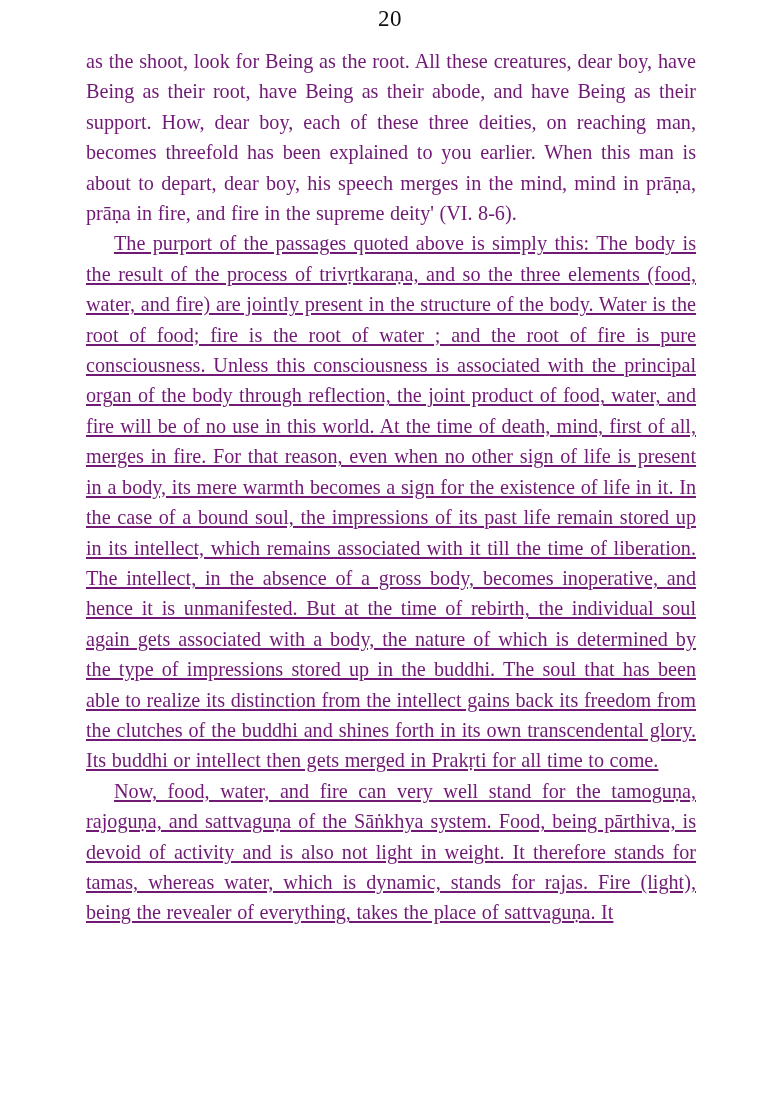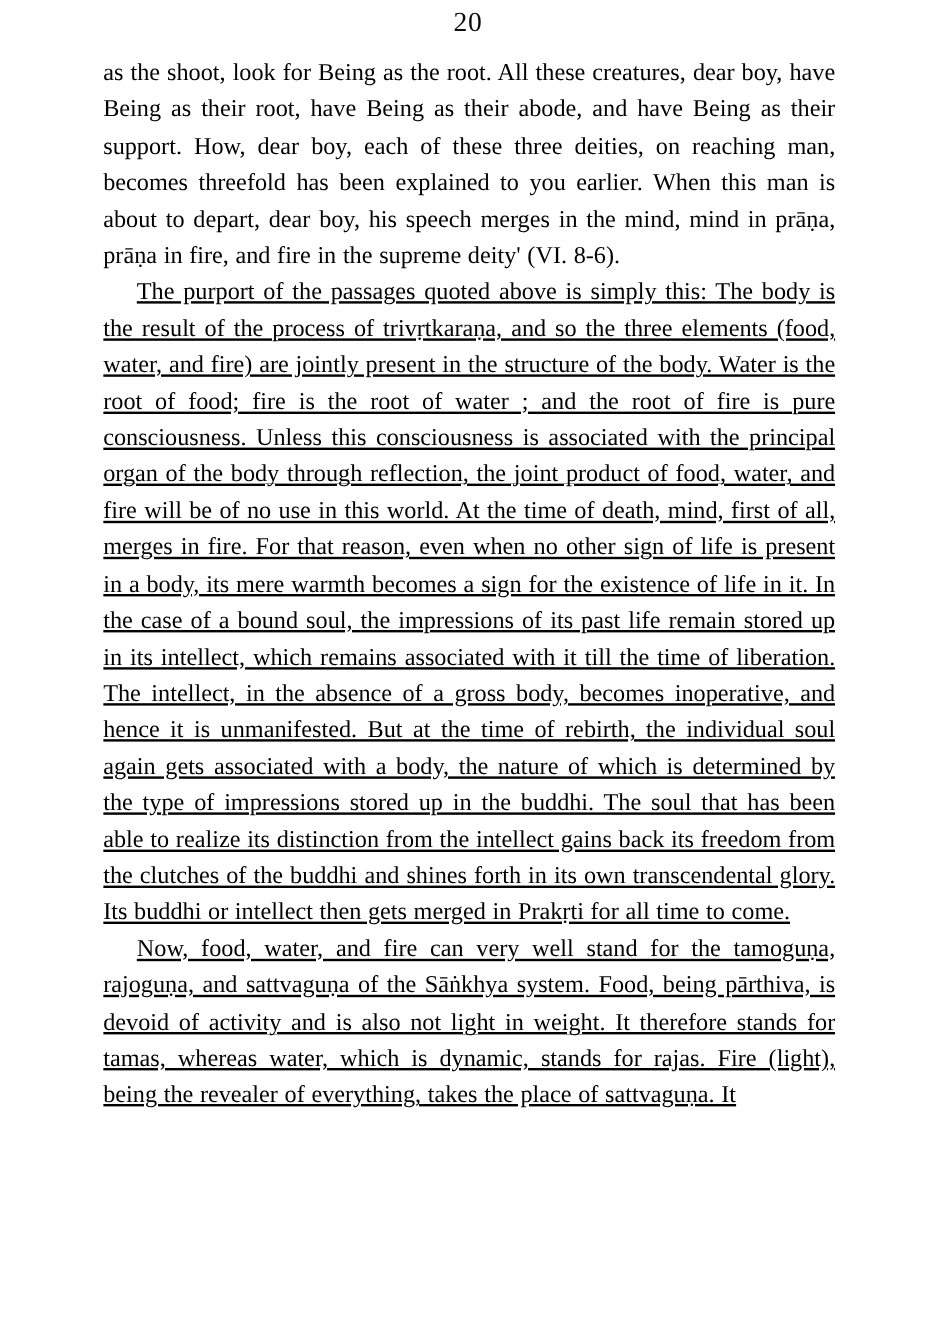--- a/index.html
+++ b/index.html
@@ -33,21 +33,21 @@
   }
   .text-block {
     margin: 0 84px 0 86px;
   }
   p.para {
     margin: 0 0 0 0;
     font-size: 20.2px;
     line-height: 30.4px;
     text-align: justify;
     text-justify: inter-word;
-    color: #000000;
+    color: #701a75;
     word-spacing: 0.5px;
     -webkit-hyphens: none;
     hyphens: none;
   }
   p.para + p.para {
     margin-top: 0px;
     text-decoration: underline;
   }
   p.indent {
     text-indent: 28px;

